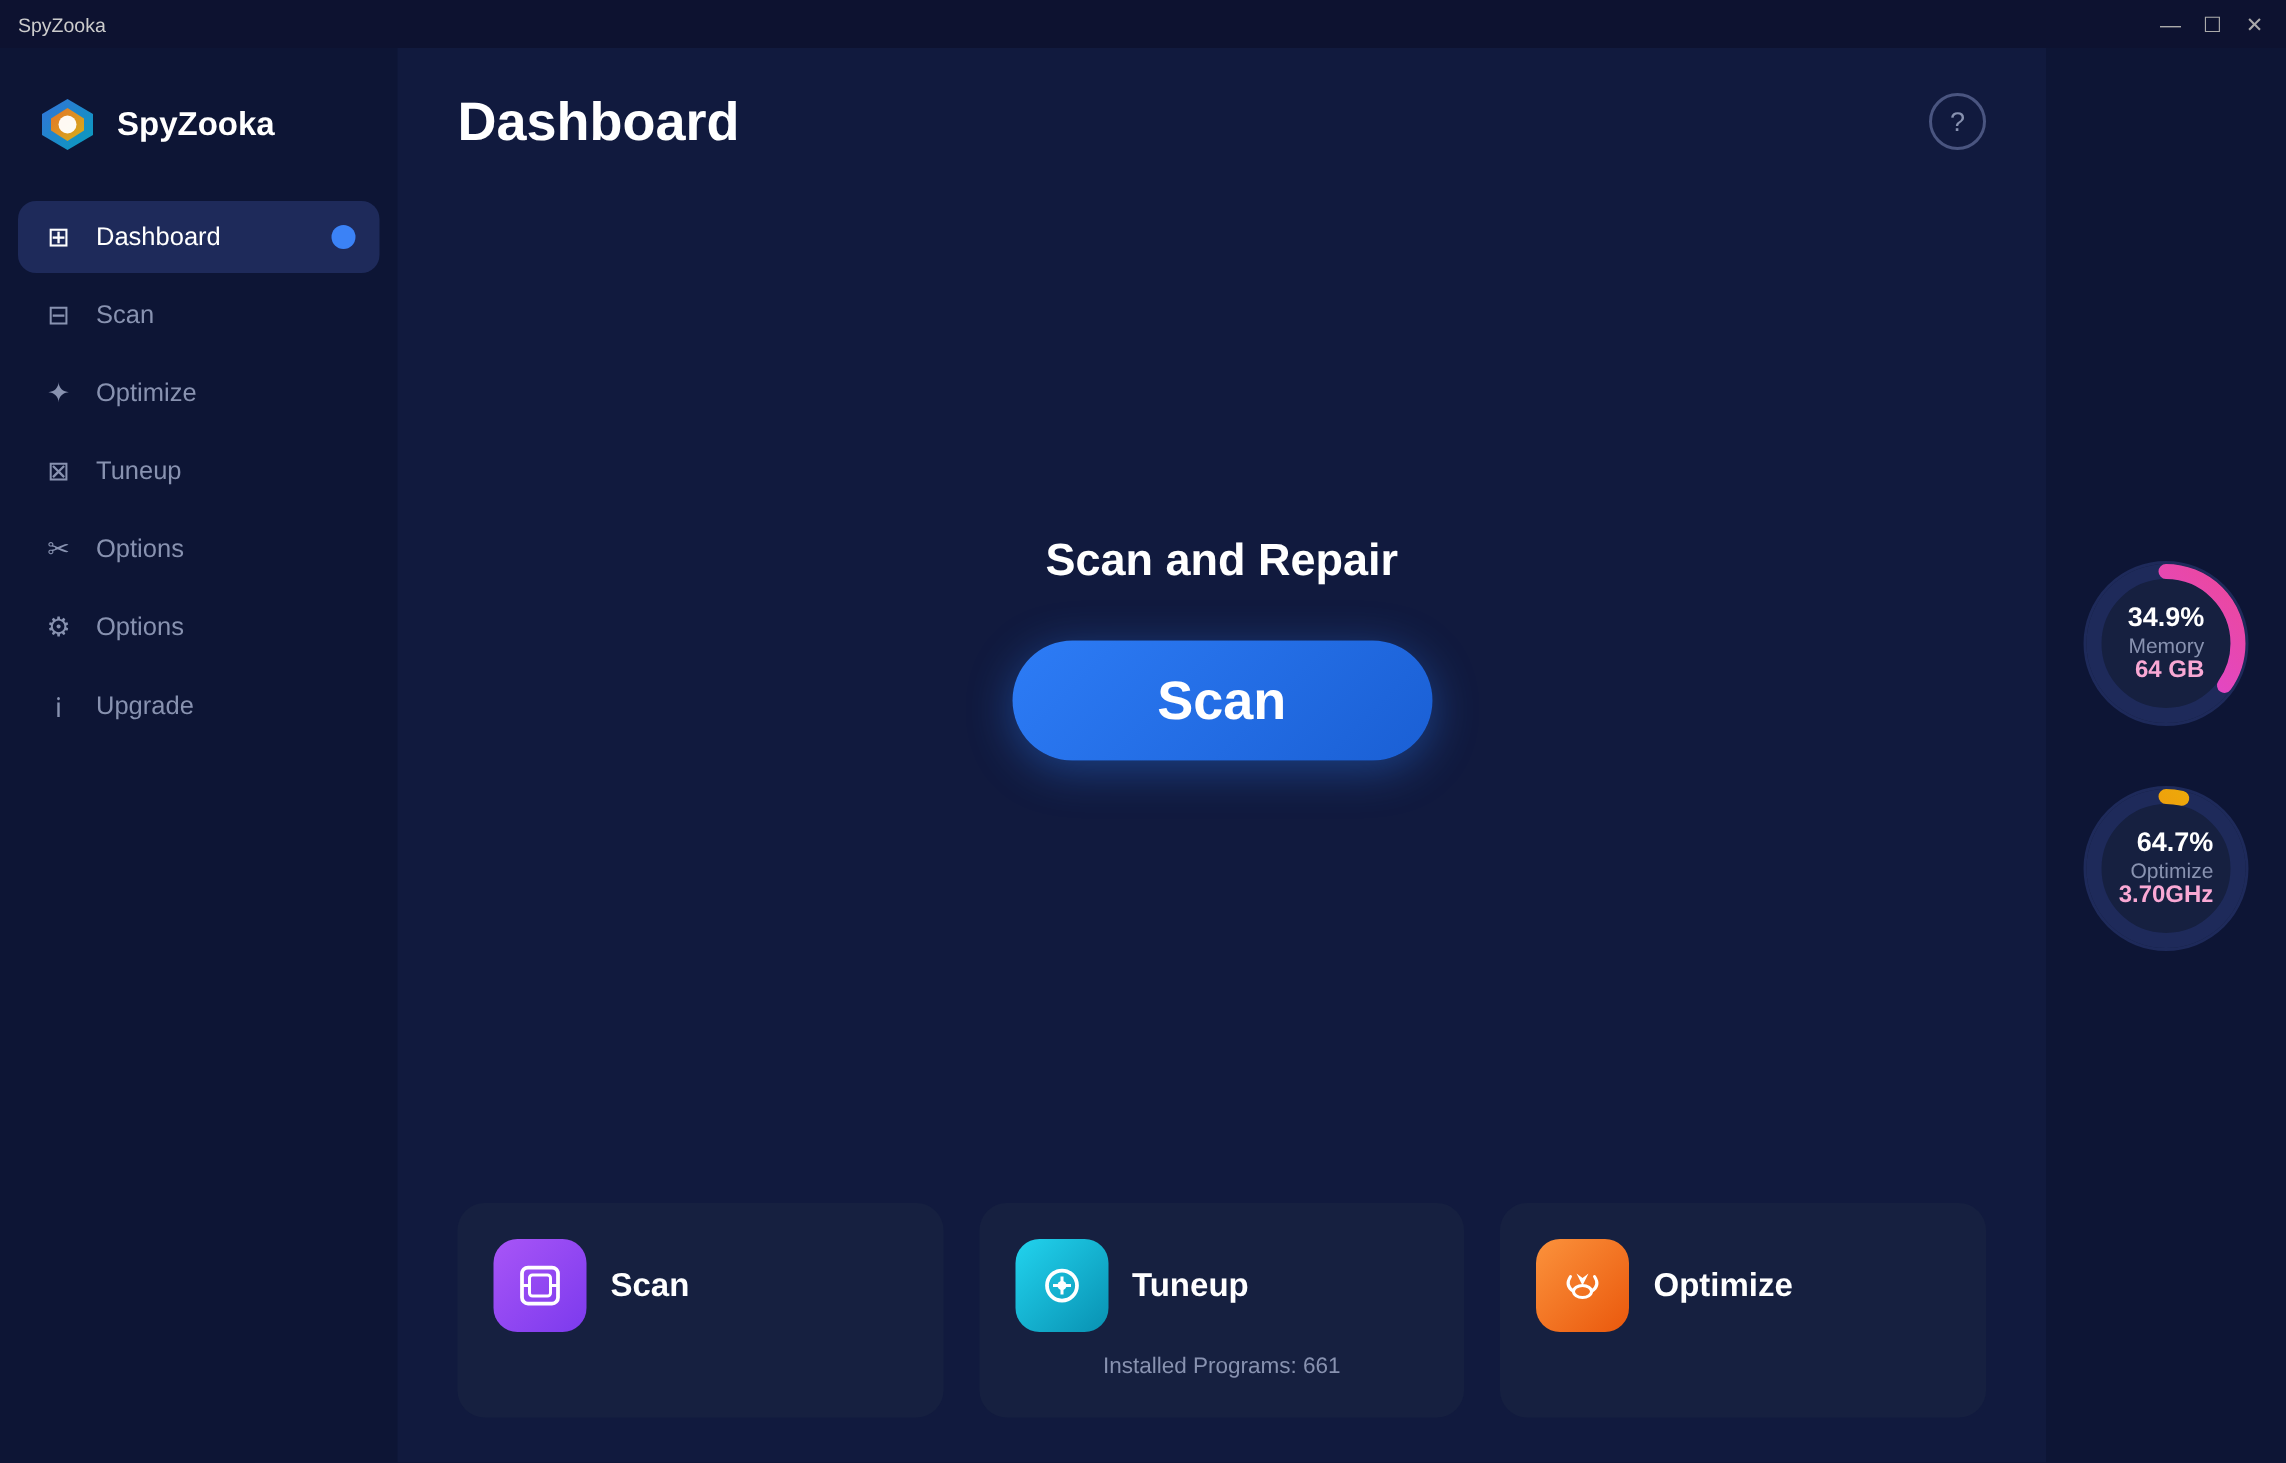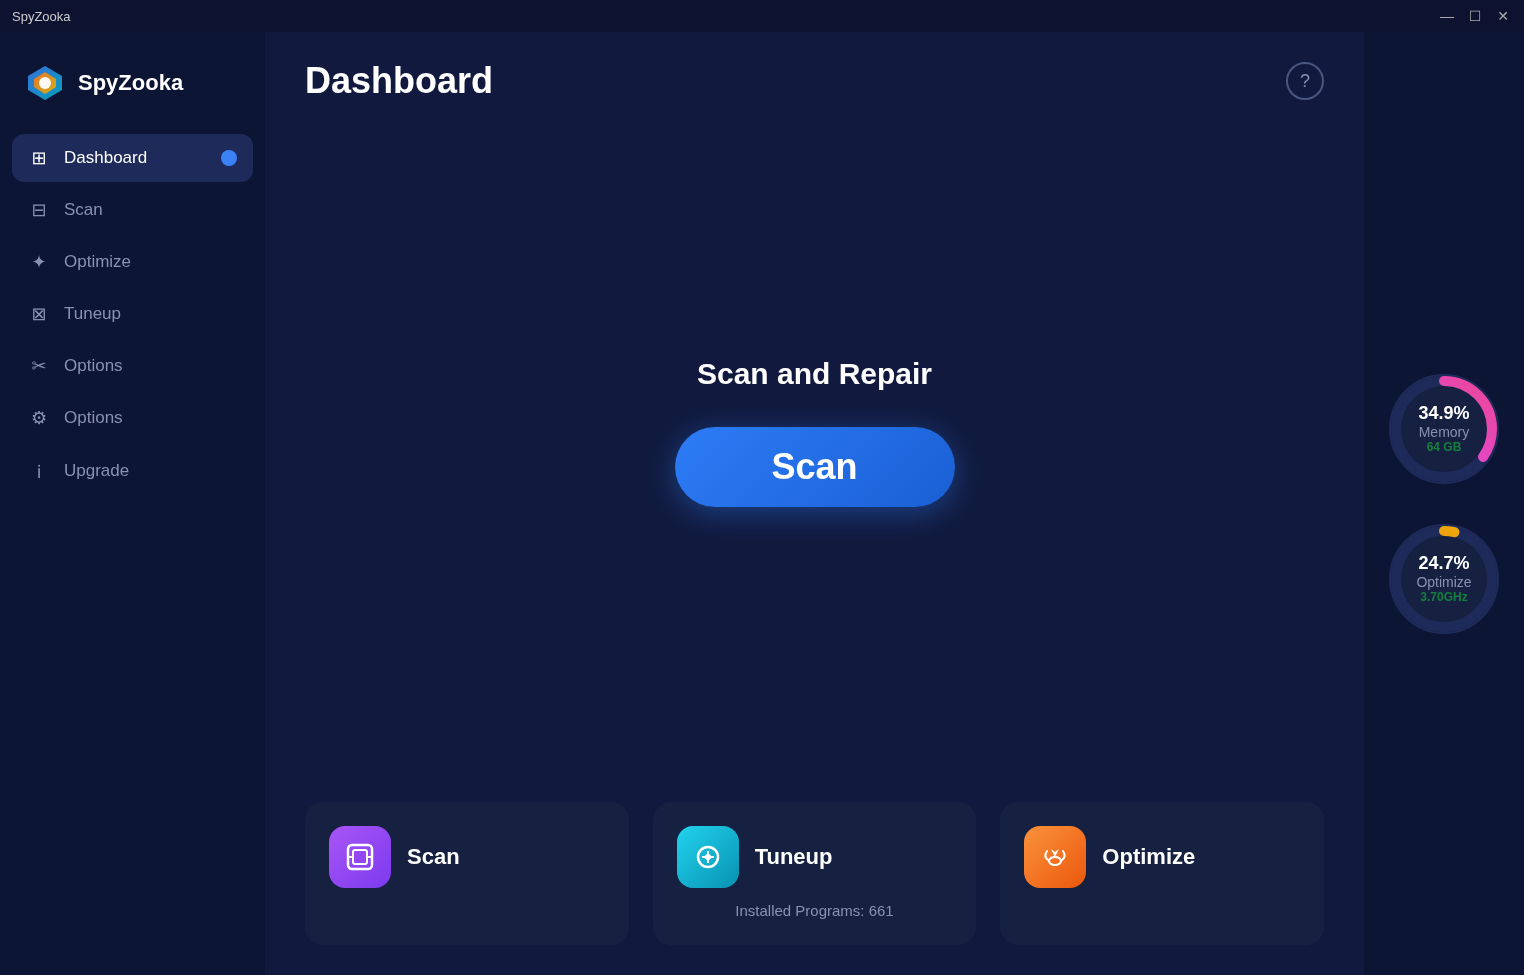--- a/index.html
+++ b/index.html
@@ -240,39 +240,39 @@
       align-items: center;
       justify-content: center;
     }
     .gauge-svg {
       position: absolute;
       top: 0; left: 0;
       width: 130px;
       height: 130px;
     }
     .gauge-inner {
-      text-align: center;
+      text-align: right;
       position: relative;
       z-index: 1;
     }
     .gauge-pct {
       font-size: 18px;
       font-weight: 700;
       color: #fff;
       display: block;
     }
     .gauge-name {
       font-size: 14px;
       color: #8892b0;
       display: block;
     }
     .gauge-val {
-      font-size: 12px;
+      font-size: 16px;
       font-weight: 600;
-      color: #15803d;
+      color: #f9a8d4;
       display: block;
     }
   </style>
 </head>
 <body>
 
 <div class="titlebar">
   <span class="titlebar-title">SpyZooka</span>
   <div class="titlebar-controls">
     <span class="titlebar-btn">—</span>
@@ -431,21 +431,21 @@
           <linearGradient id="procGrad" x1="0%" y1="0%" x2="100%" y2="100%">
             <stop offset="0%" style="stop-color:#f97316"></stop>
             <stop offset="100%" style="stop-color:#eab308"></stop>
           </linearGradient>
         </defs>
         <circle cx="65" cy="65" r="54" fill="#162040" stroke="#1e2a5a" stroke-width="2"></circle>
         <circle cx="65" cy="65" r="48" fill="none" stroke="#1e2a5a" stroke-width="10"></circle>
         <circle cx="65" cy="65" r="48" fill="none" stroke="url(#procGrad)" stroke-width="10" stroke-linecap="round" stroke-dasharray="301.6" stroke-dashoffset="291.0" transform="rotate(-90 65 65)"></circle>
       </svg>
       <div class="gauge-inner">
-        <span class="gauge-pct">24.7%</span>
+        <span class="gauge-pct">64.7%</span>
         <span class="gauge-name">Optimize</span>
         <span class="gauge-val">3.70GHz</span>
       </div>
     </div>
 
 
   </div>
 </div>
 
 </body></html>

